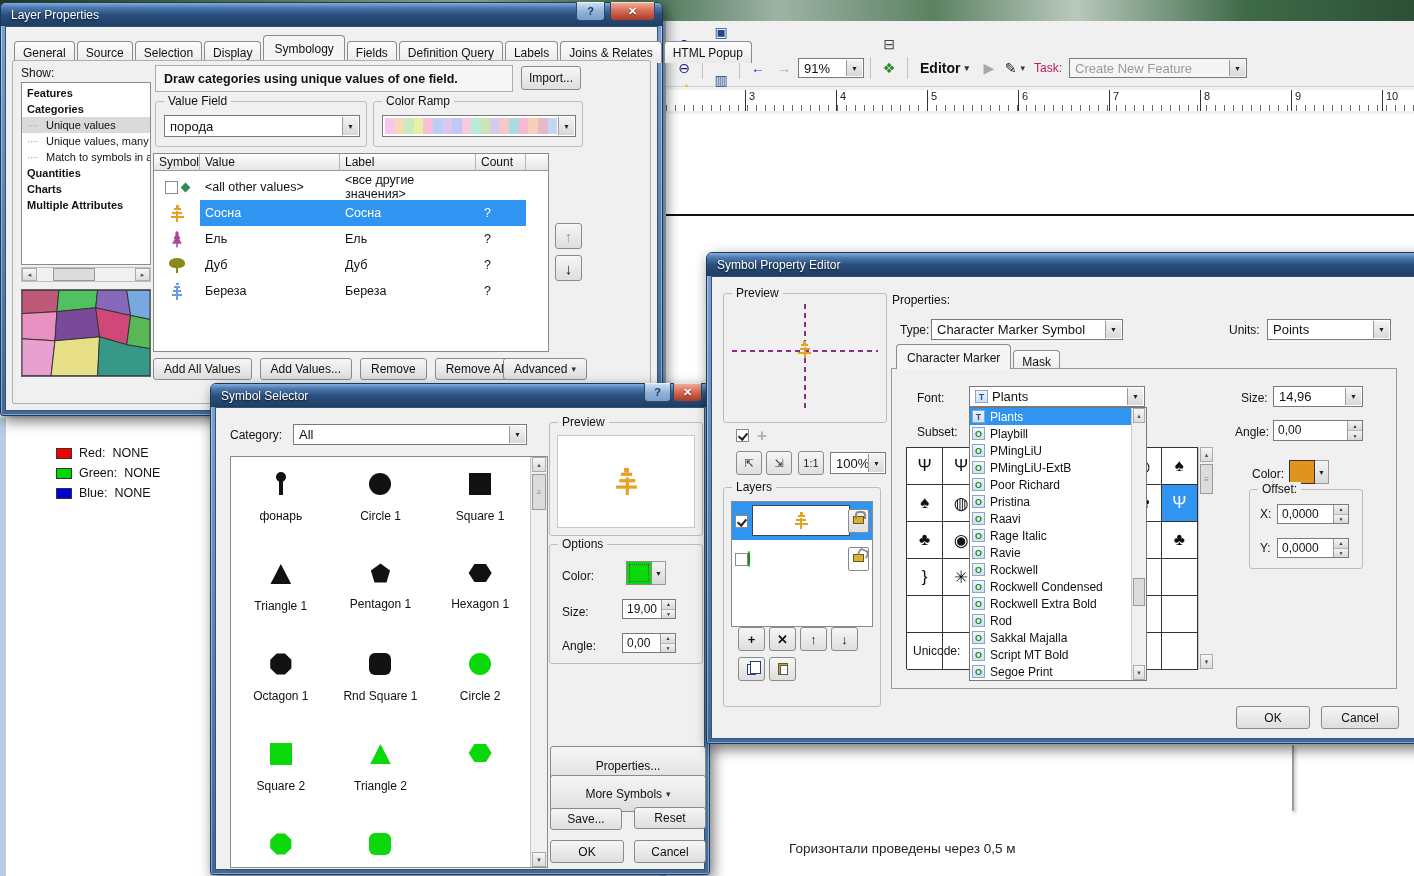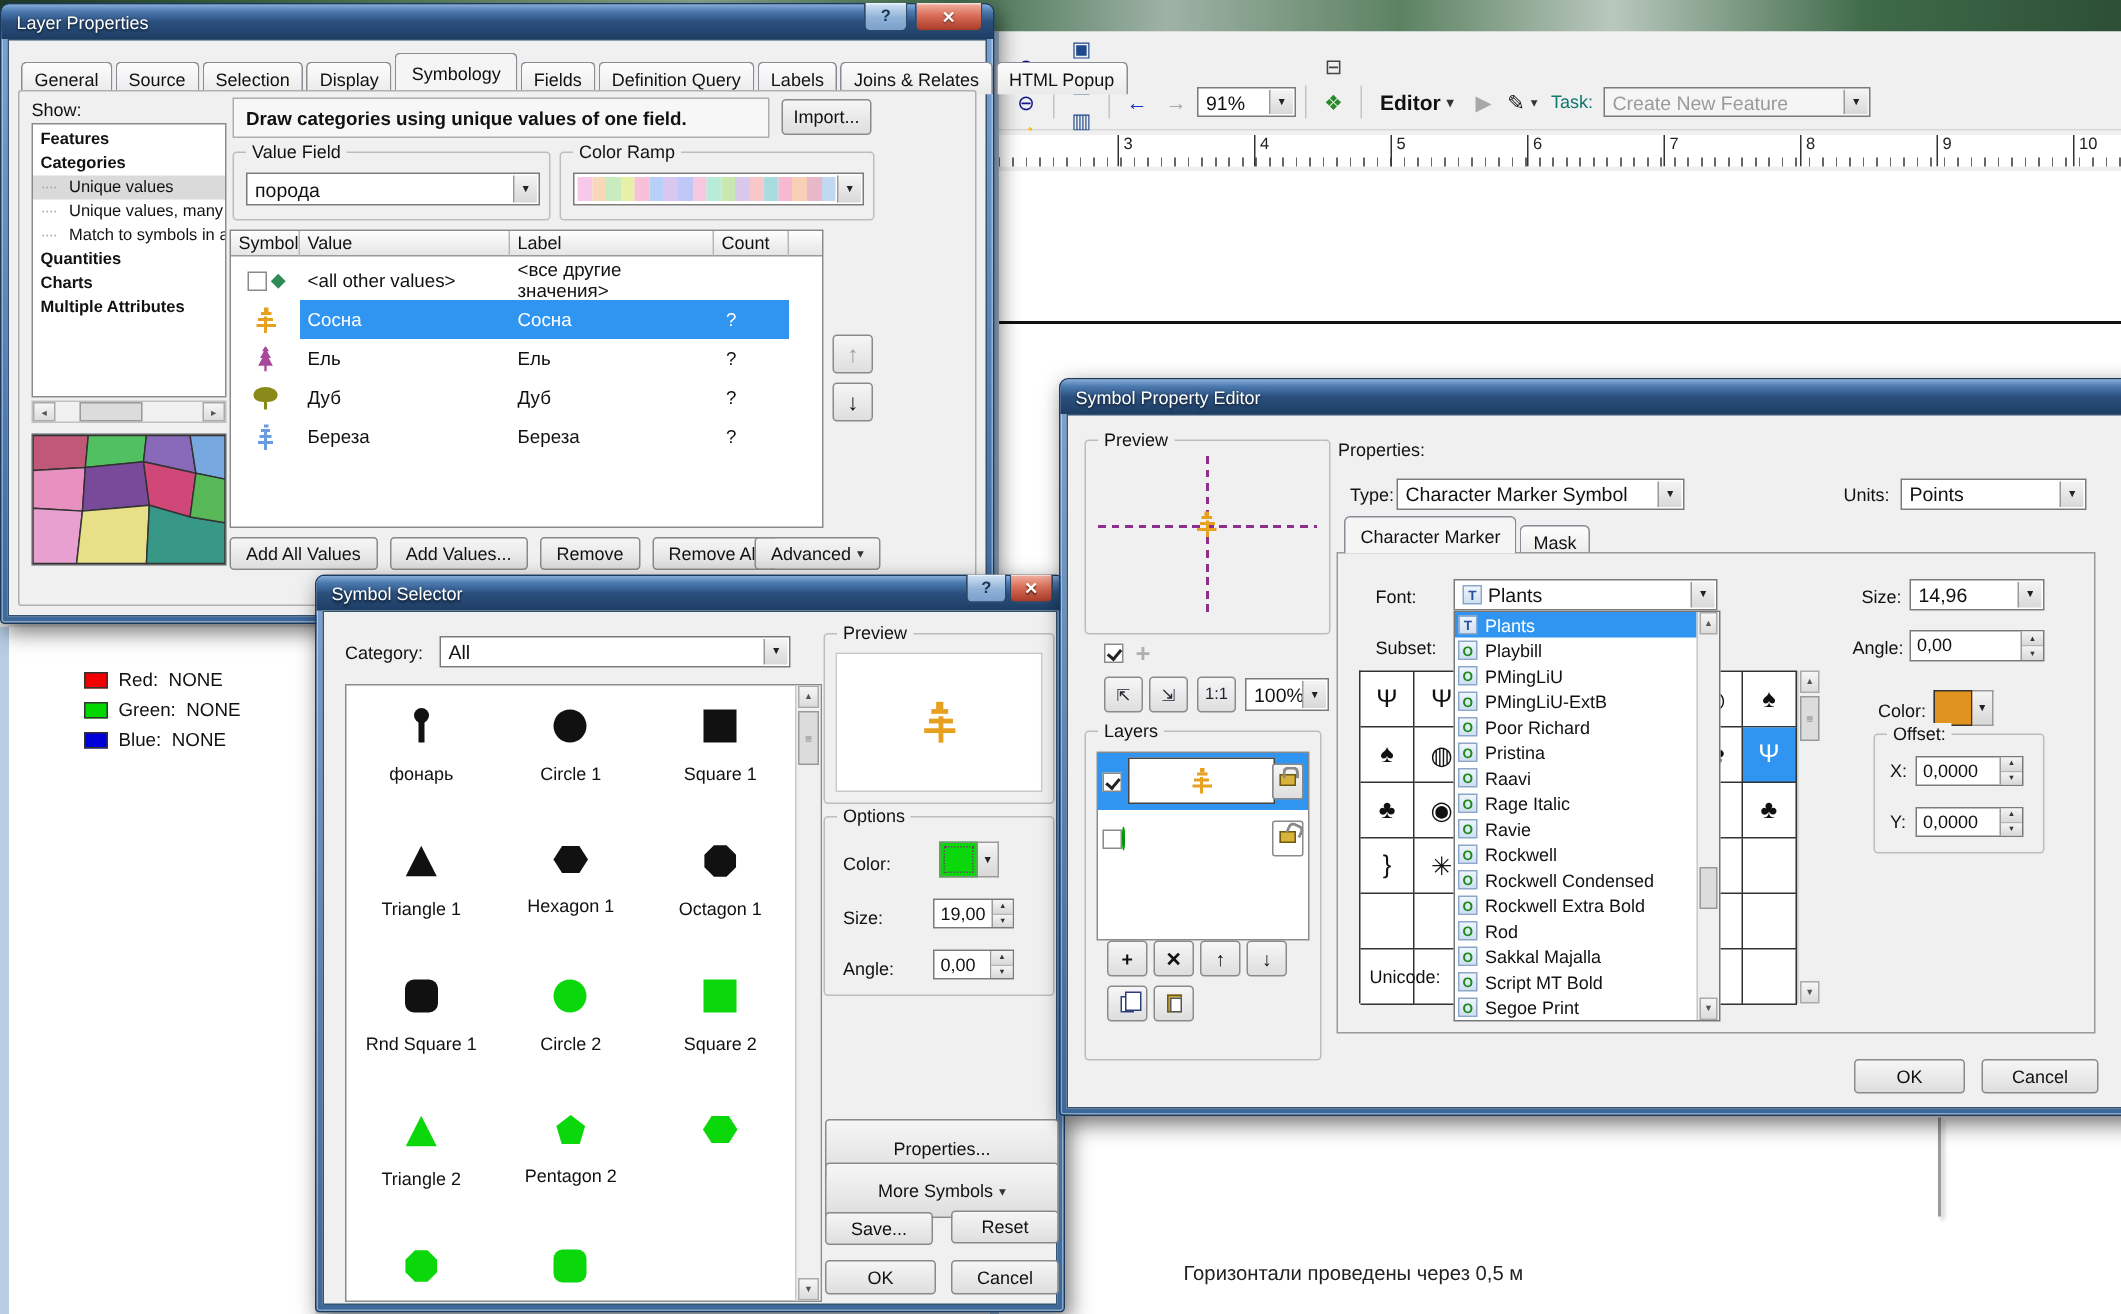--- a/index.html
+++ b/index.html
@@ -6,21 +6,21 @@
 body{margin:0;width:1414px;height:876px;position:relative;font-family:"Liberation Sans",sans-serif;background:#e8e8e8;overflow:hidden;font-size:12px;color:#111}
 .abs{position:absolute}
 
 #bg-photo{position:absolute;left:0;top:0;width:1414px;height:21px;background:linear-gradient(90deg,#223c2a,#3f6a48 12%,#6f9272 24%,#8fae96 33%,#42704e 45%,#9fb2a6 55%,#5c8262 66%,#b9c8bd 76%,#3f6b49 88%,#2c4f36)}
 #bg-frame{position:absolute;left:660px;top:21px;width:6px;height:855px;background:#a9c1dd}
 #bg-toolbar{position:absolute;left:666px;top:21px;width:748px;height:66px;background:#f0f0f0;border-bottom:1px solid #d5d5d5}
 .tb-row{position:absolute;left:6px;top:34px;height:26px;display:flex;align-items:center;gap:2px}
 .tbtn{width:24px;height:24px;display:flex;align-items:center;justify-content:center;font-size:14px;border-radius:2px;flex:none}
 .tbtn.dis{color:#a8a8a8}
 .tsep{width:1px;height:22px;background:#c4c4c4;margin:0 4px;flex:none}
-.tb-label{color:#0f766e;margin:0 5px;flex:none}
+.tb-label{color:#be185d;margin:0 5px;flex:none}
 .editor-btn{font-weight:bold;padding:0 6px;width:auto}
 .has-arr::after{content:"▾";font-size:9px;margin-left:4px;color:#333}
 #bg-ruler{position:absolute;left:666px;top:87px;width:748px;height:27px;background:#f0f0f0}
 #ruler-strip{position:absolute;left:0;top:3px;right:0;height:21px;background-color:#fff;background-image:repeating-linear-gradient(90deg,#666 0 1px,transparent 1px 9px);background-size:100% 6px;background-position:0 100%;background-repeat:no-repeat;display:flex;padding-left:79px;overflow:hidden}
 .ruler-seg{width:91px;flex:none;border-left:1px solid #333;position:relative;height:100%}
 .ruler-seg i{font-style:normal;position:absolute;left:3px;top:0;font-size:11px;color:#222}
 #bg-canvas{position:absolute;left:666px;top:114px;width:748px;height:762px;background:#fff}
 #canvas-hline{position:absolute;left:0;top:100px;width:748px;height:2px;background:#111}
 #page-edge{position:absolute;left:626px;top:631px;width:2px;height:66px;background:#9a9a9a;box-shadow:2px 2px 3px rgba(0,0,0,.25)}
 #canvas-text{position:absolute;left:123px;top:727px;font-size:13.5px;color:#222}
@@ -509,20 +509,24 @@
           <div class="scell">
             <span class="shp shp-square" style="color: rgb(17, 17, 17);"></span>
             <span class="slab">Square 1</span>
           </div>
 
           <div class="scell">
             <span class="shp shp-triangle" style="color: rgb(17, 17, 17);"></span>
             <span class="slab">Triangle 1</span>
           </div>
 
+          <div class="scell">
+            <span class="shp shp-pentagon" style="color: rgb(17, 17, 17);"></span>
+            <span class="slab">Pentagon 1</span>
+          </div>
 
           <div class="scell">
             <span class="shp shp-hexagon" style="color: rgb(17, 17, 17);"></span>
             <span class="slab">Hexagon 1</span>
           </div>
 
           <div class="scell">
             <span class="shp shp-octagon" style="color: rgb(17, 17, 17);"></span>
             <span class="slab">Octagon 1</span>
           </div>
@@ -540,24 +544,20 @@
           <div class="scell">
             <span class="shp shp-square" style="color: rgb(10, 216, 10);"></span>
             <span class="slab">Square 2</span>
           </div>
 
           <div class="scell">
             <span class="shp shp-triangle" style="color: rgb(10, 216, 10);"></span>
             <span class="slab">Triangle 2</span>
           </div>
 
-          <div class="scell">
-            <span class="shp shp-pentagon" style="color: rgb(10, 216, 10);"></span>
-            <span class="slab">Pentagon 2</span>
-          </div>
 
           <div class="scell">
             <span class="shp shp-hexagon" style="color: rgb(10, 216, 10);"></span>
             <span class="slab"></span>
           </div>
 
           <div class="scell">
             <span class="shp shp-octagon" style="color: rgb(10, 216, 10);"></span>
             <span class="slab"></span>
           </div>

